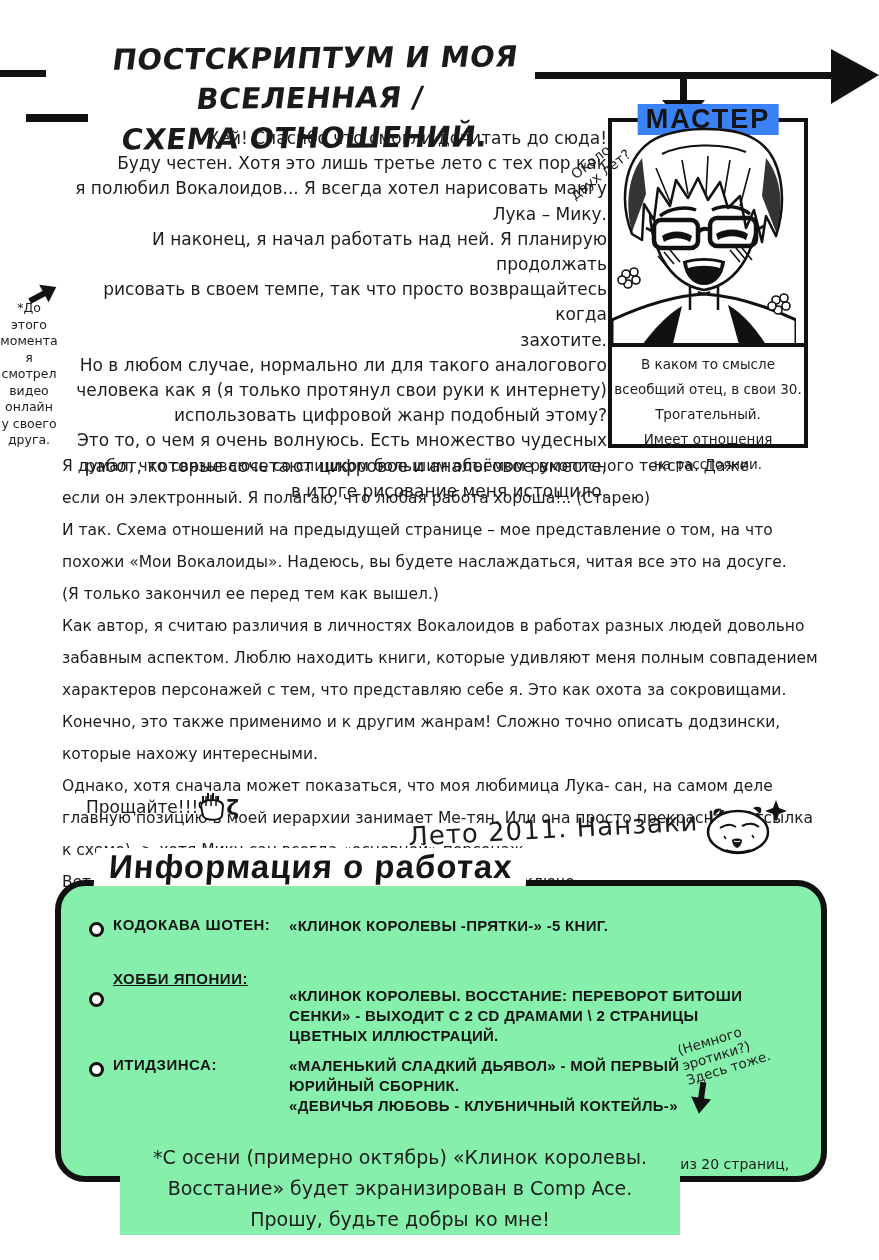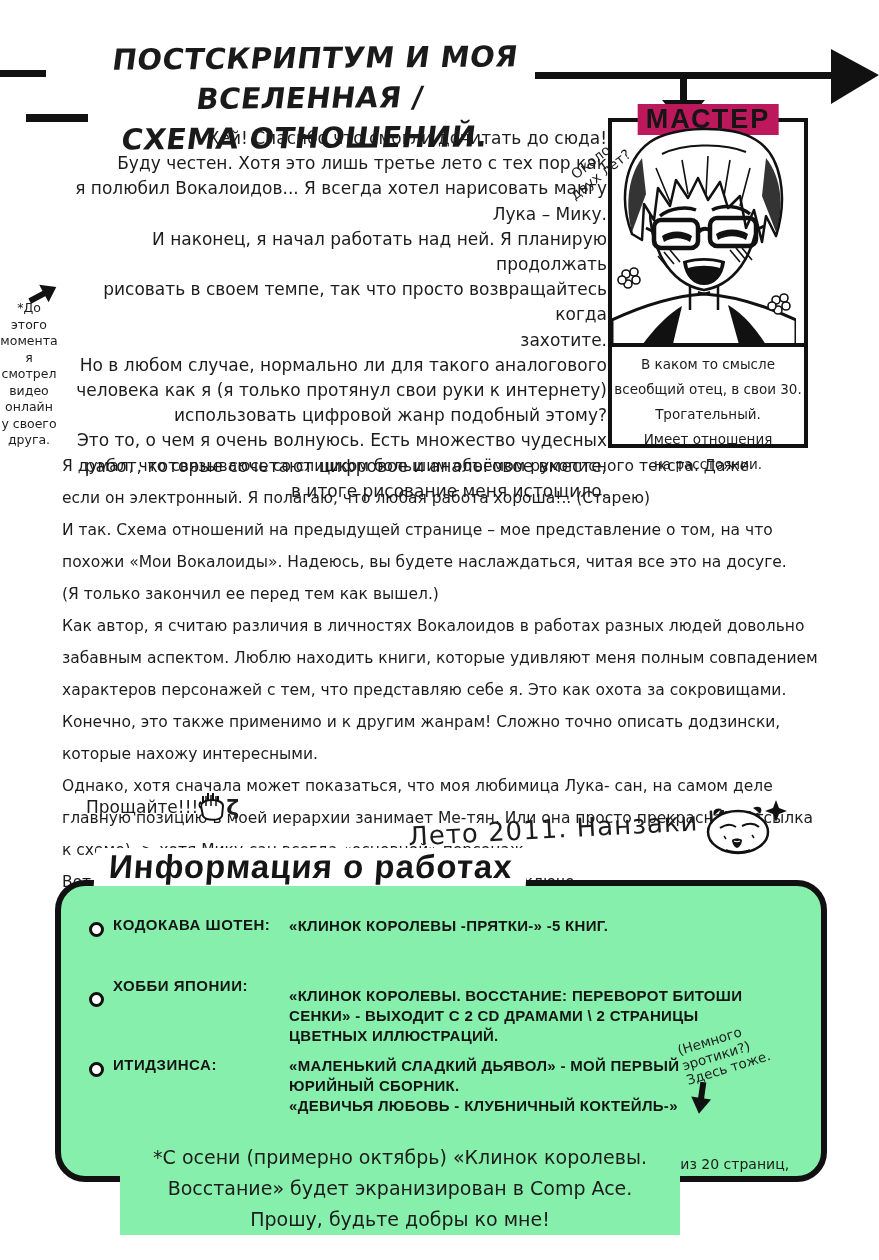--- a/index.html
+++ b/index.html
@@ -13,21 +13,21 @@
   .caps{font-family:"Liberation Sans","DejaVu Sans",sans-serif;font-weight:bold;color:#151515;}
   .title{left:70px;top:38px;width:480px;text-align:center;font-size:29px;line-height:40px;
          font-weight:bold;transform:skewX(-8deg) rotate(-0.5deg);letter-spacing:0.5px;}
   .dash{background:#111;}
   .body1{left:62px;top:126px;width:545px;font-size:17px;line-height:25.2px;text-align:right;}
   .body2{left:62px;top:450px;width:808px;font-size:15.5px;line-height:32px;}
   .farewell{left:62px;top:790px;display:flex;align-items:center;font-size:17px;margin-left:24px;}
   .signature{left:408px;top:812px;font-size:26px;letter-spacing:1px;transform:rotate(-3deg);}
   .margin-note{left:0px;top:300px;width:58px;text-align:center;font-size:12.5px;line-height:16.5px;}
   .master-box{left:608px;top:118px;width:192px;height:322px;border:4px solid #111;background:#fff;}
-  .master-label{left:50%;top:-18px;transform:translateX(-50%);background:#be185d;padding:0 8px;
+  .master-label{left:50%;top:-18px;transform:translateX(-50%);background:#3b82f6;padding:0 8px;
                 font-size:27px;letter-spacing:2px;white-space:nowrap;}
   .master-caption{left:0;right:0;bottom:0;height:92px;border-top:4px solid #111;background:#fff;
                   text-align:center;font-size:13.5px;line-height:25px;padding-top:5px;z-index:2;}
   .age-note{left:548px;top:152px;width:95px;transform:rotate(-38deg);font-size:14px;line-height:16px;text-align:center;}
   .works-heading{left:95px;top:848px;background:#fff;padding:0 14px;font-size:33px;letter-spacing:1px;
                  transform:skewX(-4deg);z-index:3;white-space:nowrap;}
   .works-box{left:55px;top:880px;width:760px;height:290px;border:6px solid #111;border-radius:30px;background:#86efac;}
   .bullet{width:9px;height:9px;border:3px solid #111;border-radius:50%;background:#fff;}
   .item-label{font-size:15px;letter-spacing:0.5px;}
   .item-value{font-size:15px;letter-spacing:0.3px;line-height:20px;}
@@ -194,21 +194,21 @@
 
     <div class="abs" style="left:28px;top:36px;">
         <div class="bullet"></div>
       </div>
     <div class="abs caps item-label" style="left:52px;top:30px;">КОДОКАВА ШОТЕН:</div>
     <div class="abs caps item-value" style="left:228px;top:30px;">«КЛИНОК КОРОЛЕВЫ -ПРЯТКИ-» -5 КНИГ.</div>
 
     <div class="abs" style="left:28px;top:106px;">
         <div class="bullet"></div>
       </div>
-    <div class="abs caps item-label" style="left:52px;top:91px;">ХОББИ ЯПОНИИ:</div>
+    <div class="abs caps item-label" style="left:52px;top:84px;text-decoration:underline;">ХОББИ ЯПОНИИ:</div>
     <div class="abs caps item-value pre" style="left:228px;top:100px;">«КЛИНОК КОРОЛЕВЫ. ВОССТАНИЕ: ПЕРЕВОРОТ БИТОШИ
 СЕНКИ» - ВЫХОДИТ С 2 CD ДРАМАМИ \ 2 СТРАНИЦЫ
 ЦВЕТНЫХ ИЛЛЮСТРАЦИЙ.</div>
 
     <div class="abs" style="left:28px;top:176px;">
         <div class="bullet"></div>
       </div>
     <div class="abs caps item-label" style="left:52px;top:170px;">ИТИДЗИНСА:</div>
     <div class="abs caps item-value pre" style="left:228px;top:170px;">«МАЛЕНЬКИЙ СЛАДКИЙ ДЬЯВОЛ» - МОЙ ПЕРВЫЙ
 ЮРИЙНЫЙ СБОРНИК.

